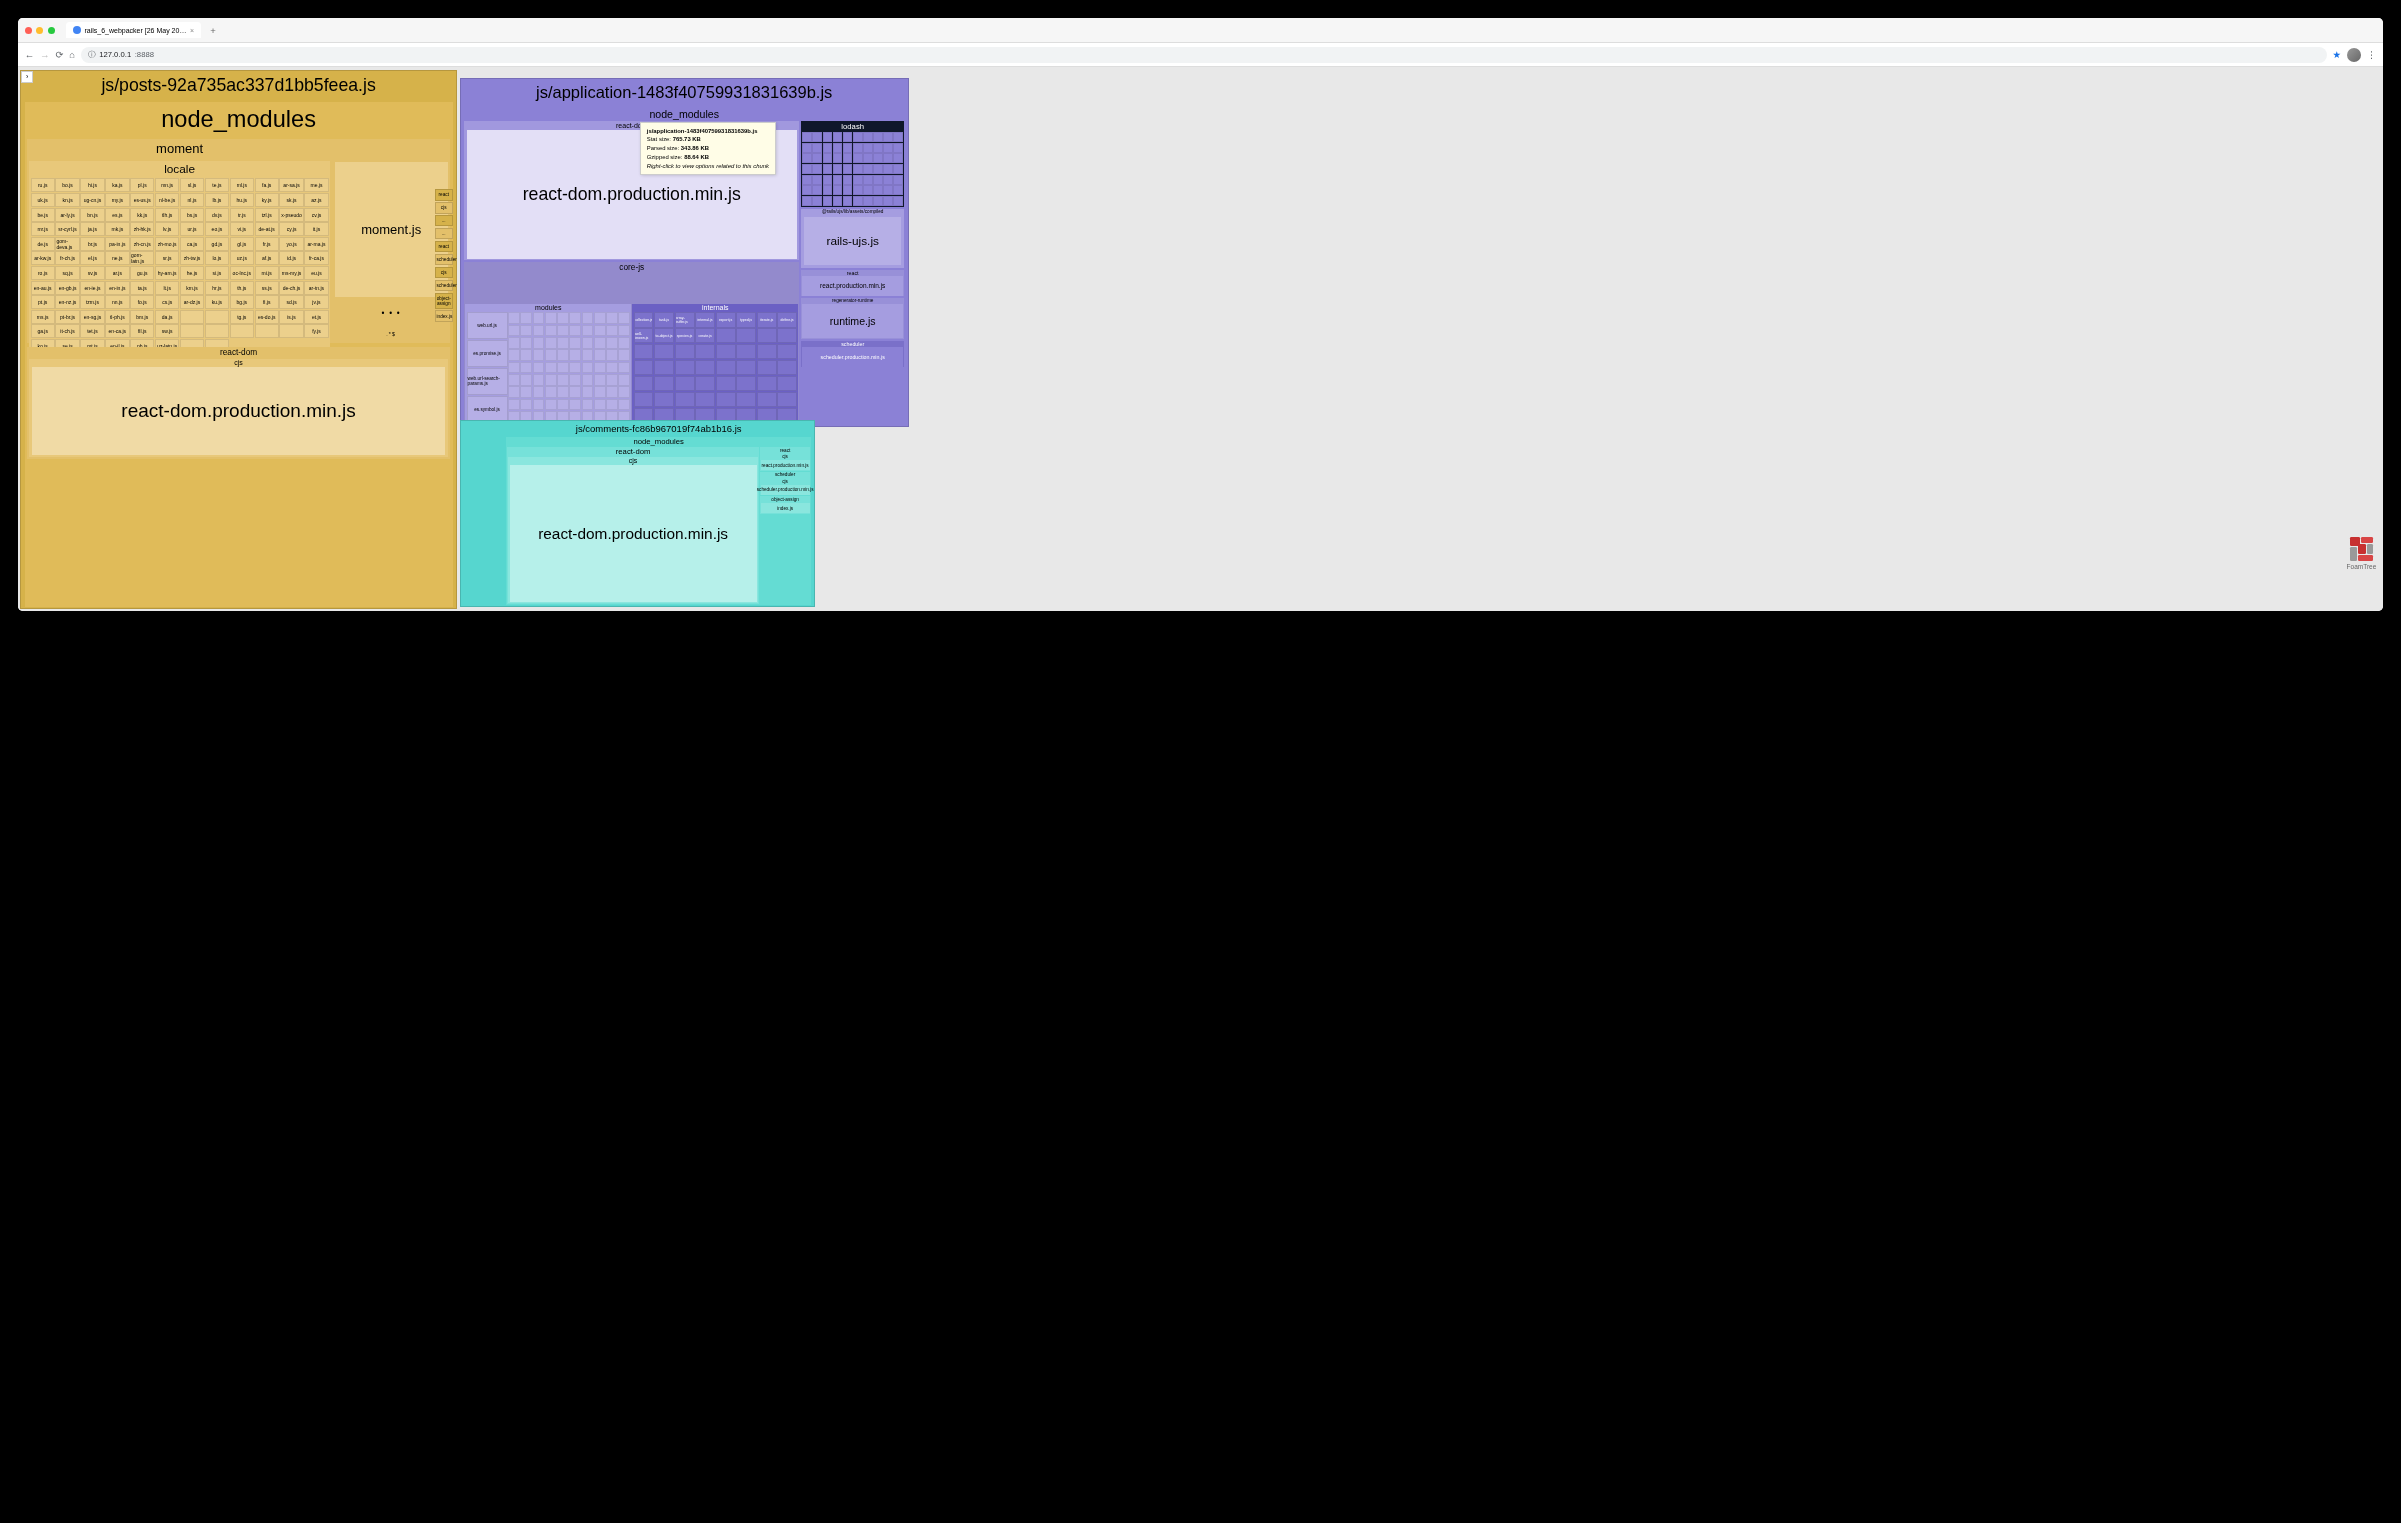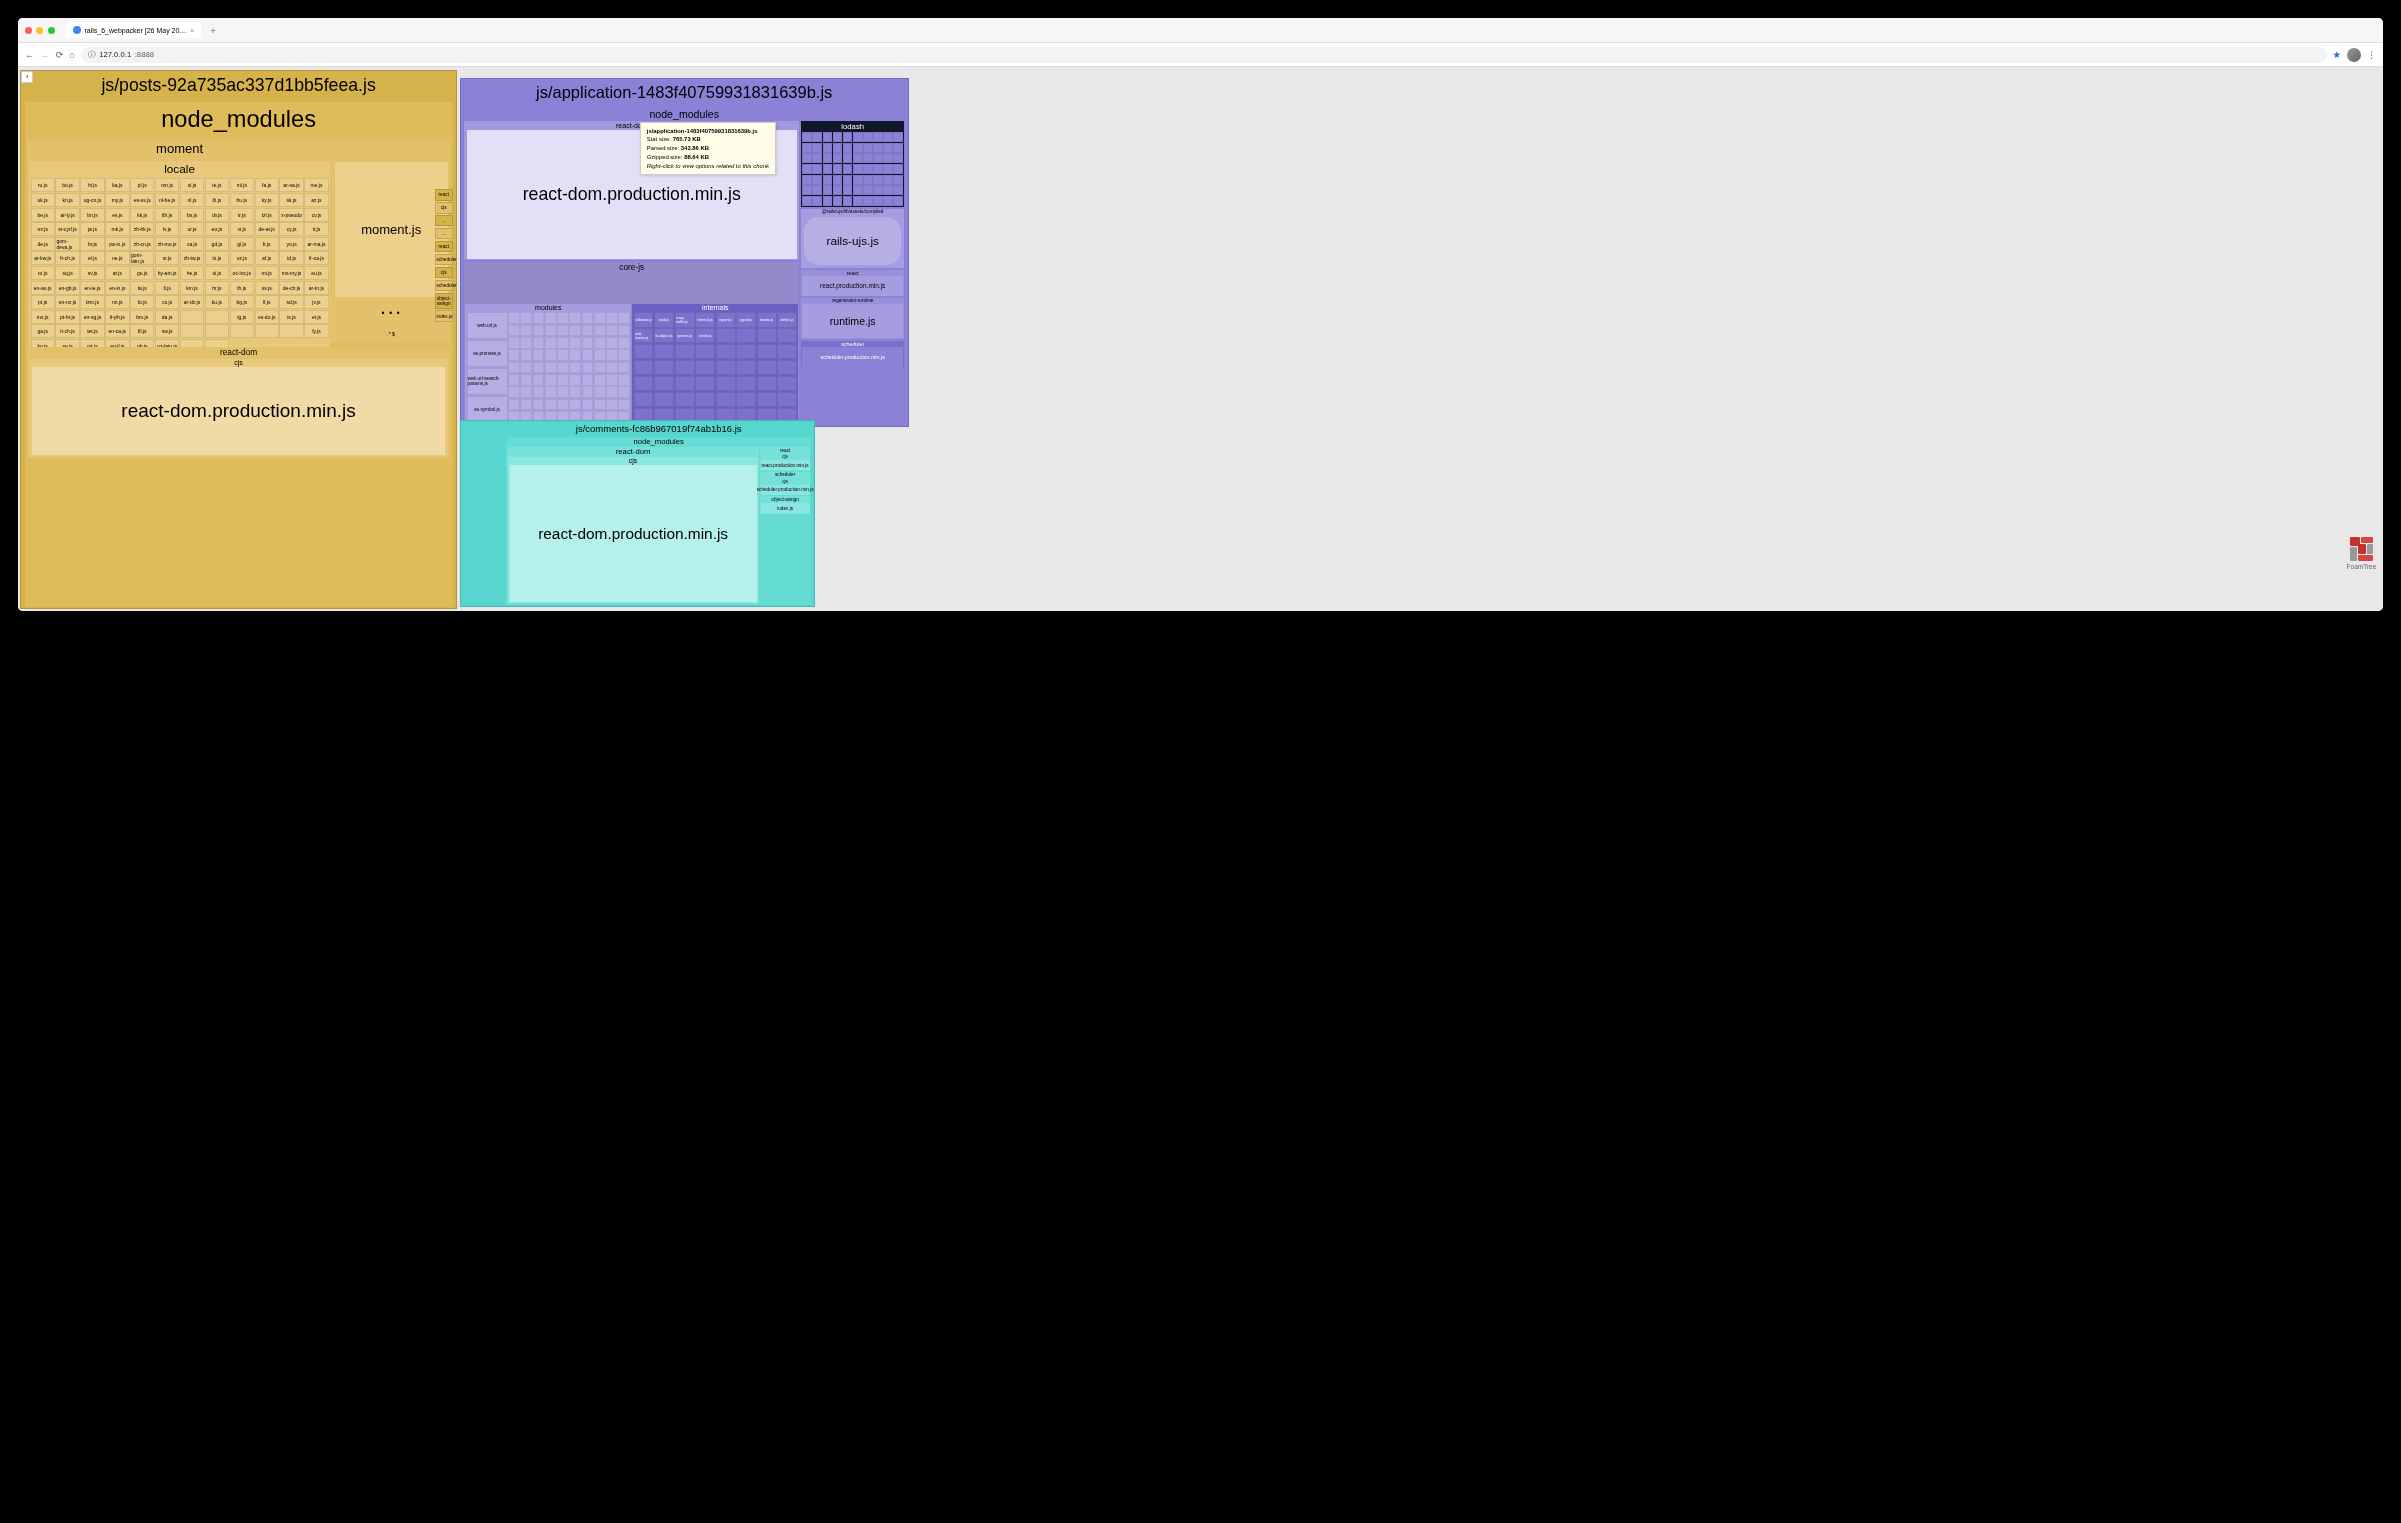--- a/index.html
+++ b/index.html
@@ -83,21 +83,21 @@
 .int-grid { flex: 1; display: grid; grid-template-columns: repeat(8,1fr); grid-auto-rows: 1fr; gap: 0.6px; padding: 1.2px; }
 .int-grid div { background: #7c72cc; border: 0.6px solid rgba(0,0,0,0.1); font-size: 3.5px; display: flex; align-items: center; justify-content: center; color: #fff; overflow: hidden; }
 
 .app-right { width: 103px; display: flex; flex-direction: column; gap: 1.8px; }
 .lodash { height: 86px; background: #0f172a; display: flex; flex-direction: column; }
 .lodash .h3 { font-size: 7.7px; text-align: center; color: #fff; padding: 0.6px; }
 .lodash-grid { flex: 1; display: grid; grid-template-columns: repeat(10,1fr); grid-auto-rows: 1fr; gap: 0.6px; padding: 1.2px; }
 .lodash-grid div { background: #8b81d6; border: 0.6px solid rgba(0,0,0,0.08); }
 .rails-ujs { height: 59px; background: #a59de0; display: flex; flex-direction: column; }
 .rails-ujs .sub { font-size: 4.7px; text-align: center; }
-.rails-ujs-js { flex: 1; background: #b6afe6; margin: 3px; display: flex; align-items: center; justify-content: center; font-size: 11.8px; border-radius: 15px; }
+.rails-ujs-js { flex: 1; background: #b6afe6; margin: 3px; display: flex; align-items: center; justify-content: center; font-size: 11.8px; }
 .rpm { height: 26.6px; background: #9890d8; display: flex; flex-direction: column; }
 .rpm .sub { font-size: 5.3px; text-align: center; }
 .rpm .inner { flex: 1; background: #a59de0; margin: 0.6px 1.2px; display: flex; align-items: center; justify-content: center; font-size: 6.5px; }
 .runtime { height: 41px; background: #9890d8; display: flex; flex-direction: column; }
 .runtime .sub { font-size: 4.7px; text-align: center; }
 .runtime .inner { flex: 1; background: #a59de0; margin: 0.6px 1.2px; display: flex; align-items: center; justify-content: center; font-size: 10.6px; }
 .scheduler-p { height: 26.6px; background: #7a70c9; display: flex; flex-direction: column; }
 .scheduler-p .sub { font-size: 5.3px; text-align: center; color: #fff; }
 .scheduler-p .inner { flex: 1; background: #8b81d6; margin: 0.6px 1.2px; display: flex; align-items: center; justify-content: center; font-size: 5.3px; color: #fff; }
 

